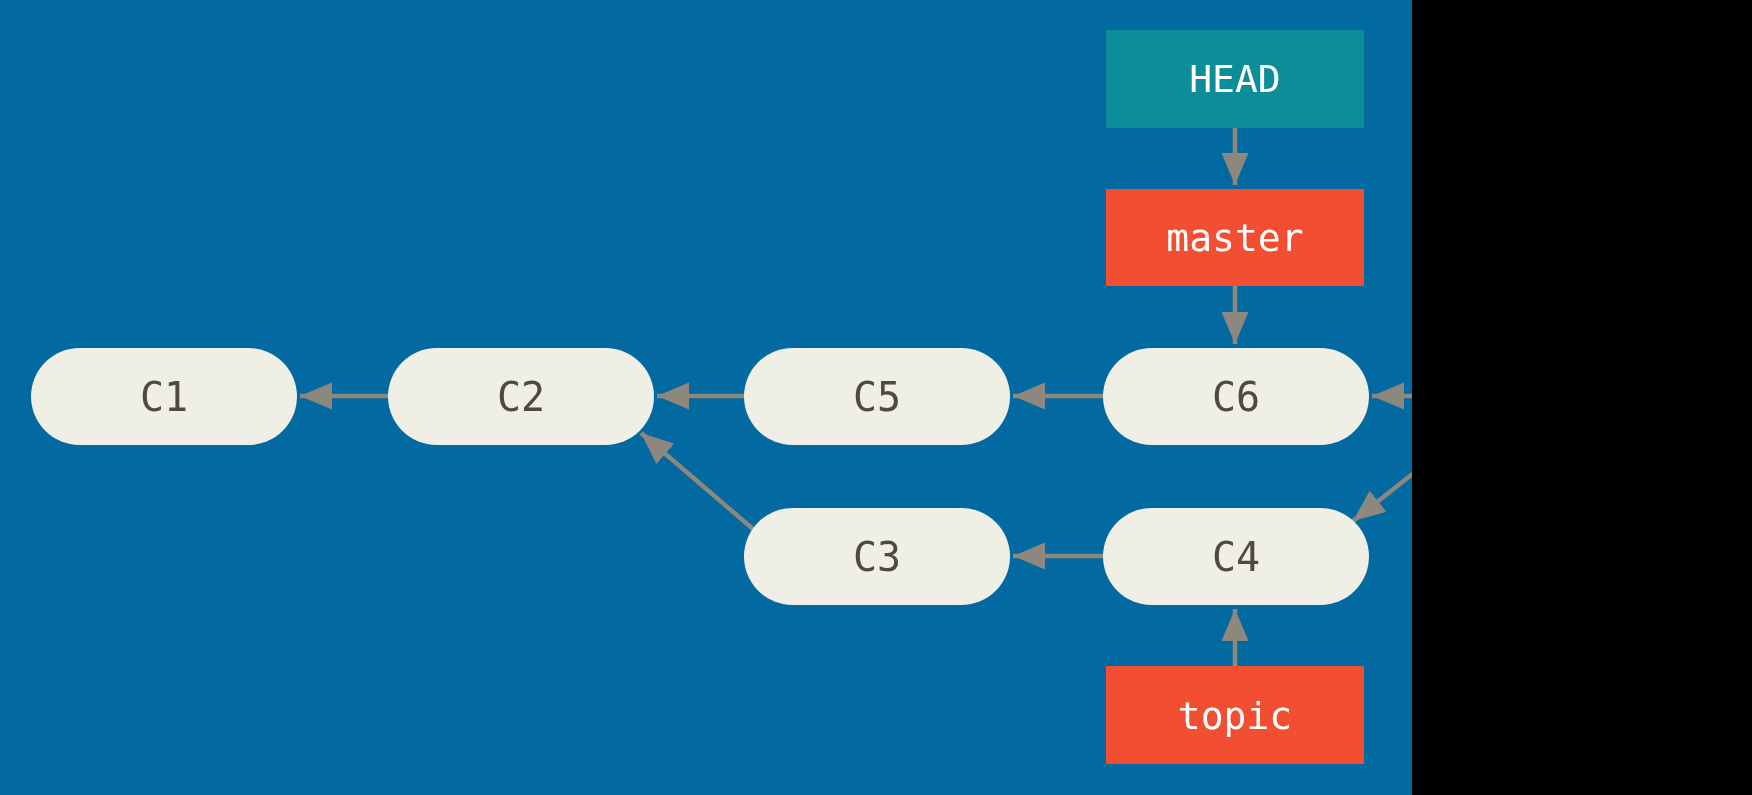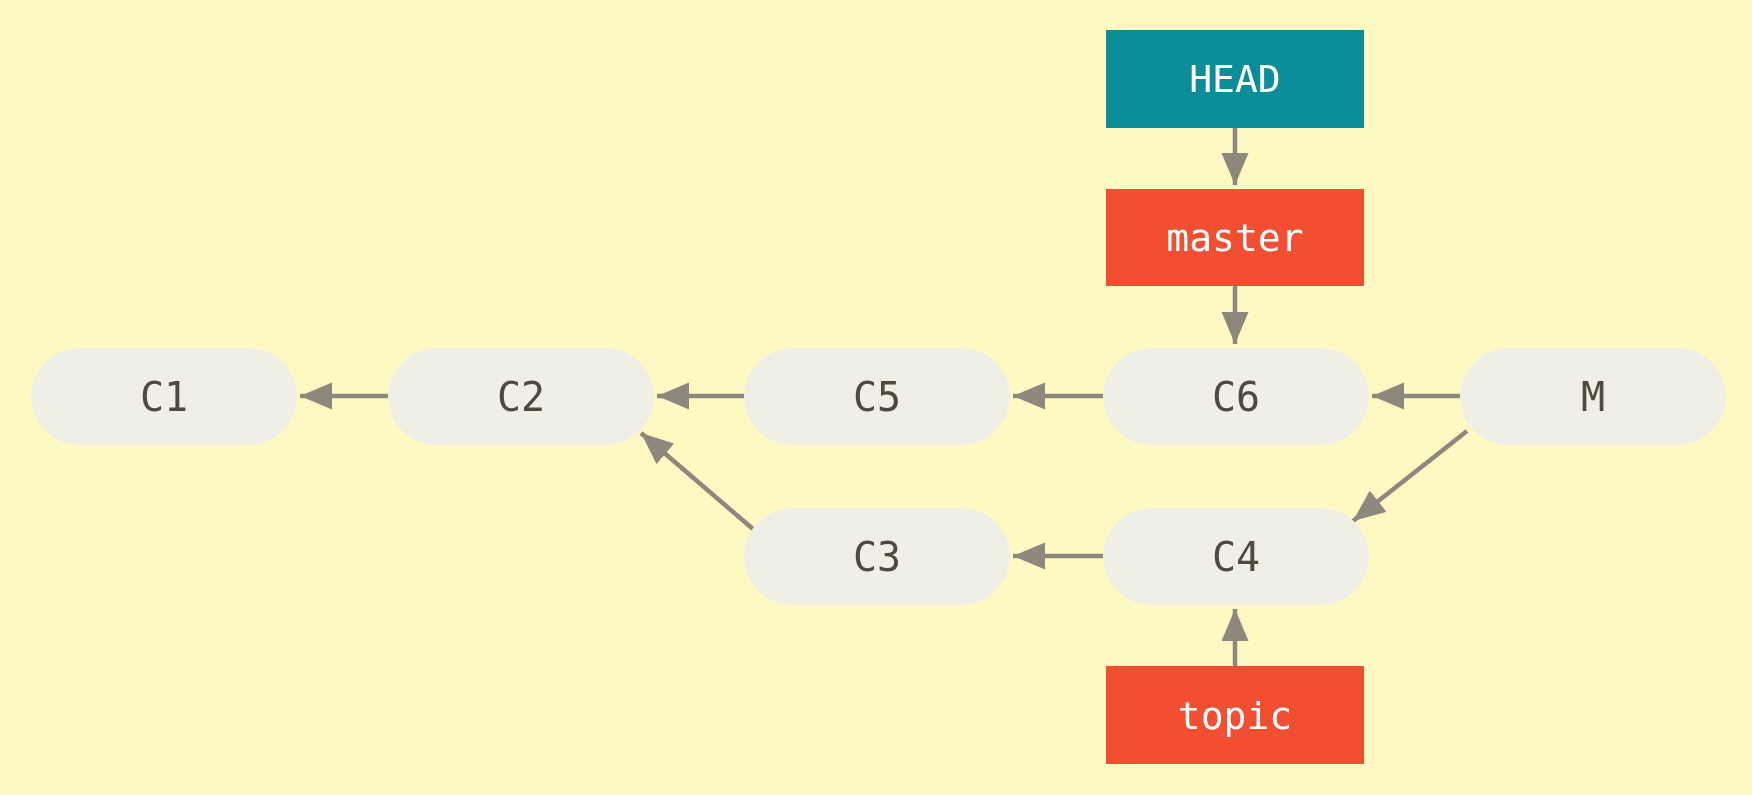--- a/index.html
+++ b/index.html
@@ -2,23 +2,23 @@
 <html><head>
 <meta charset="utf-8">
 <style>
   html, body {
     margin: 0;
     padding: 0;
     background: #000000;
   }
   .stage {
     position: relative;
-    width: 1752px;
+    width: 1412px;
     height: 795px;
-    background: #fef9c3;
+    background: #0369a1;
     overflow: hidden;
   }
   svg {
     display: block;
     width: 1752px;
     height: 795px;
   }
   text {
     font-family: "DejaVu Sans Mono", "Liberation Mono", monospace;
   }

